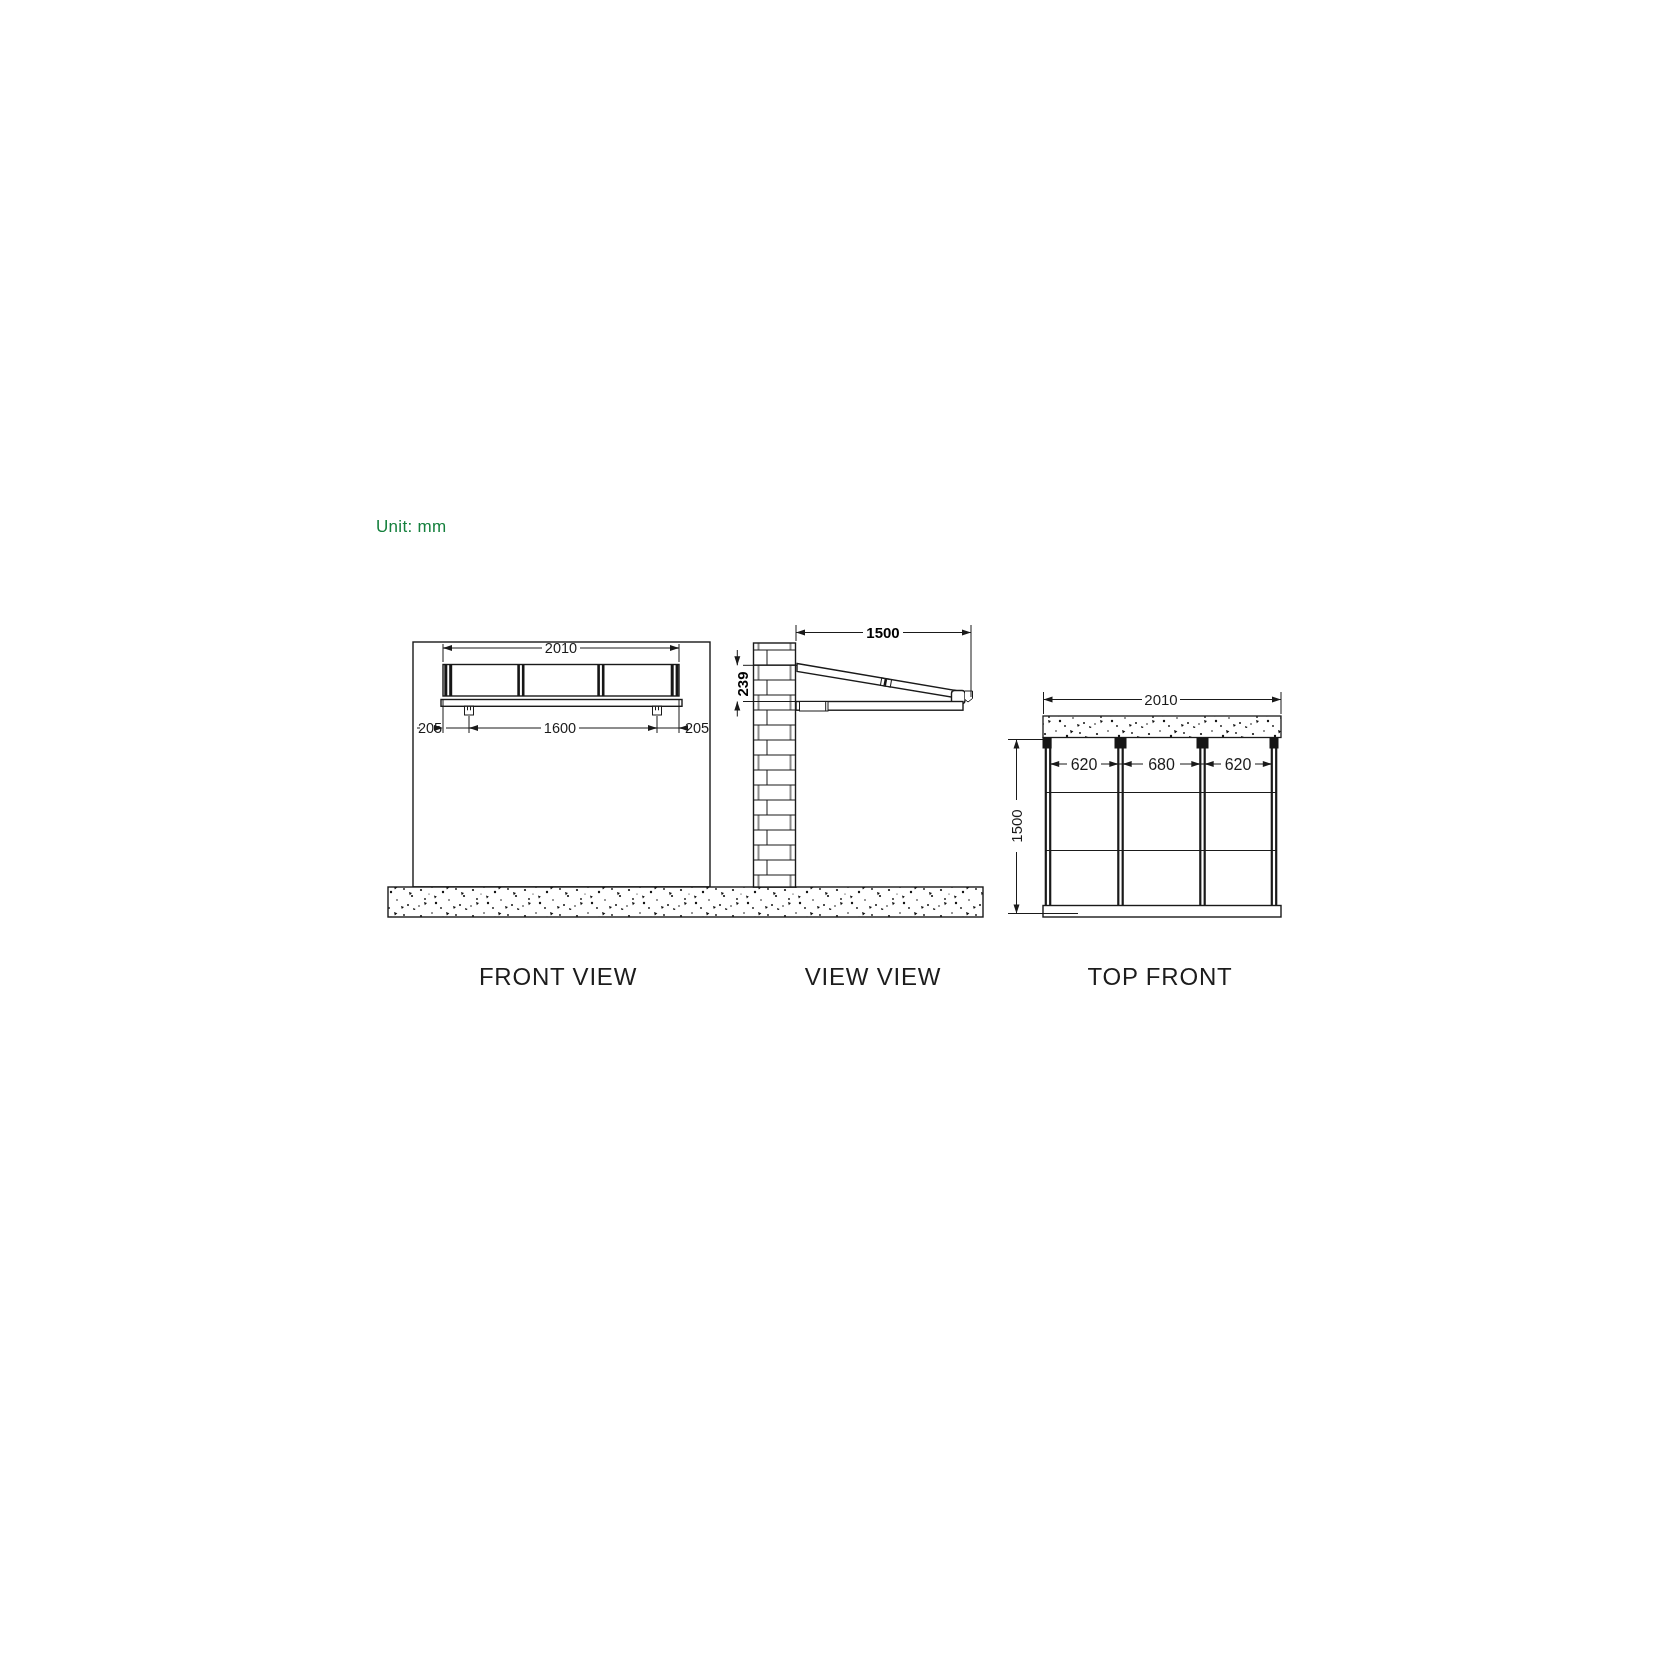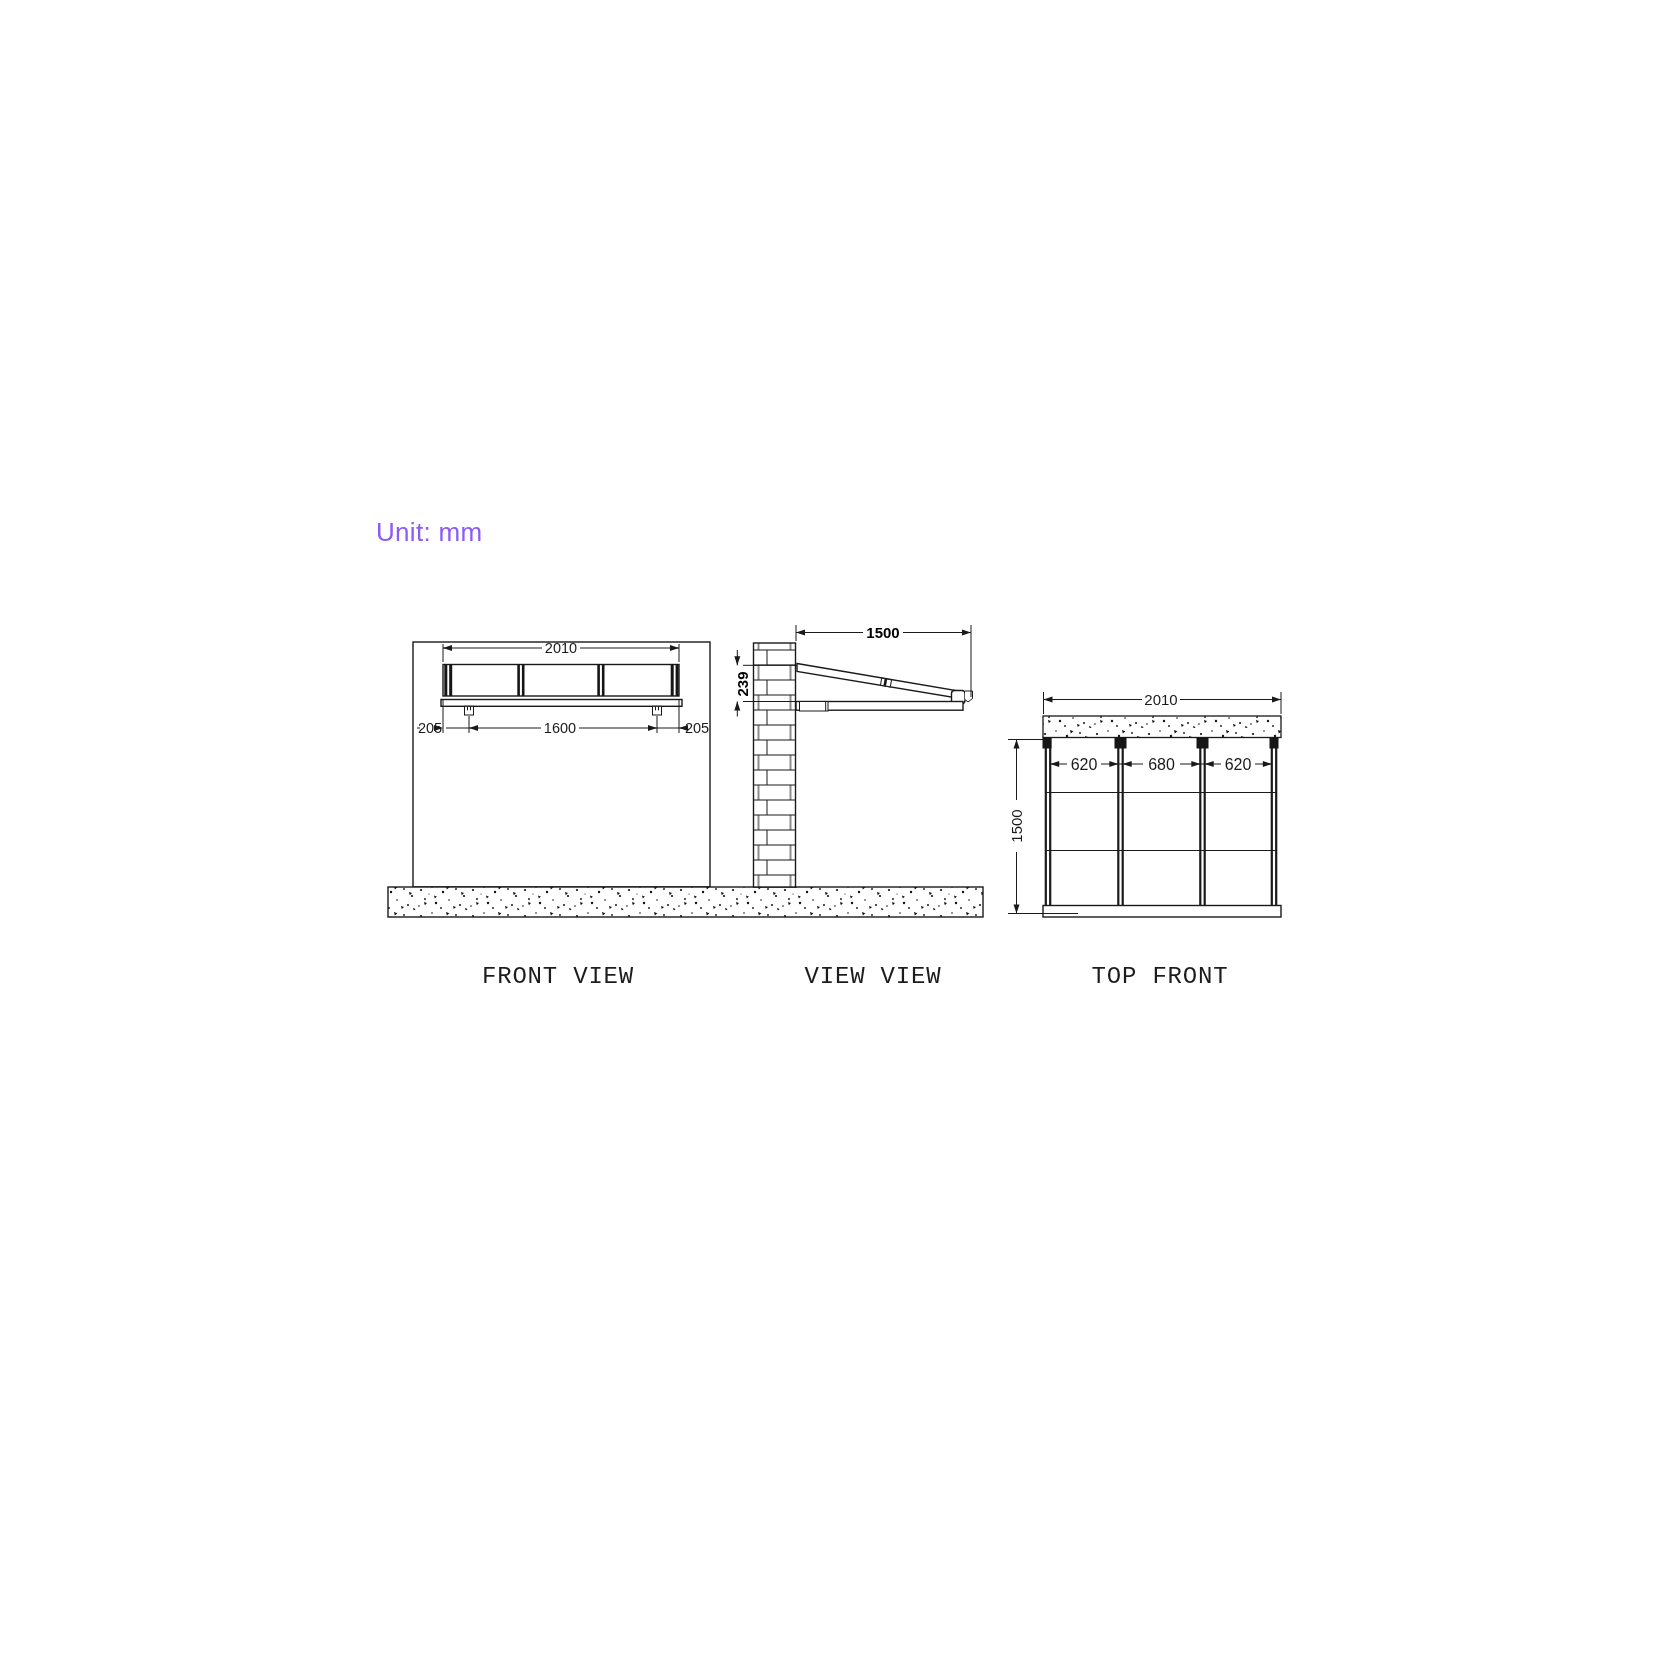--- a/index.html
+++ b/index.html
@@ -1,19 +1,19 @@
 <!DOCTYPE html>
 <html><head>
 <meta charset="utf-8">
 <style>
   html,body{margin:0;padding:0;background:#fff;}
   body{width:1676px;height:1676px;position:relative;font-family:"Liberation Sans",sans-serif;overflow:hidden;}
   .canvas{position:absolute;inset:0;background:#fff;}
-  .unit-note{position:absolute;left:376px;top:517px;font-size:26px;color:#8b5cf6;letter-spacing:0.3px;}
-  .view-label{position:absolute;top:963px;transform:translateX(-50%);font-size:24px;color:#1c1c1c;letter-spacing:0.8px;white-space:nowrap;font-family:Liberation Mono, monospace;}
+  .unit-note{position:absolute;left:376px;top:517px;font-size:17px;color:#15803d;letter-spacing:0.3px;}
+  .view-label{position:absolute;top:963px;transform:translateX(-50%);font-size:24px;color:#1c1c1c;letter-spacing:0.8px;white-space:nowrap;}
   .lbl-front{left:558px;}
   .lbl-side{left:873px;}
   .lbl-top{left:1160px;}
   svg{position:absolute;left:0;top:0;}
   svg text{font-family:"Liberation Sans",sans-serif;fill:#1a1a1a;}
   .d14{font-size:14.5px;}
   .d15{font-size:15px;}
   .d16{font-size:16px;}
   .bold{font-weight:bold;fill:#000;}
   .ln{stroke:#1a1a1a;stroke-width:1.4;fill:none;}

